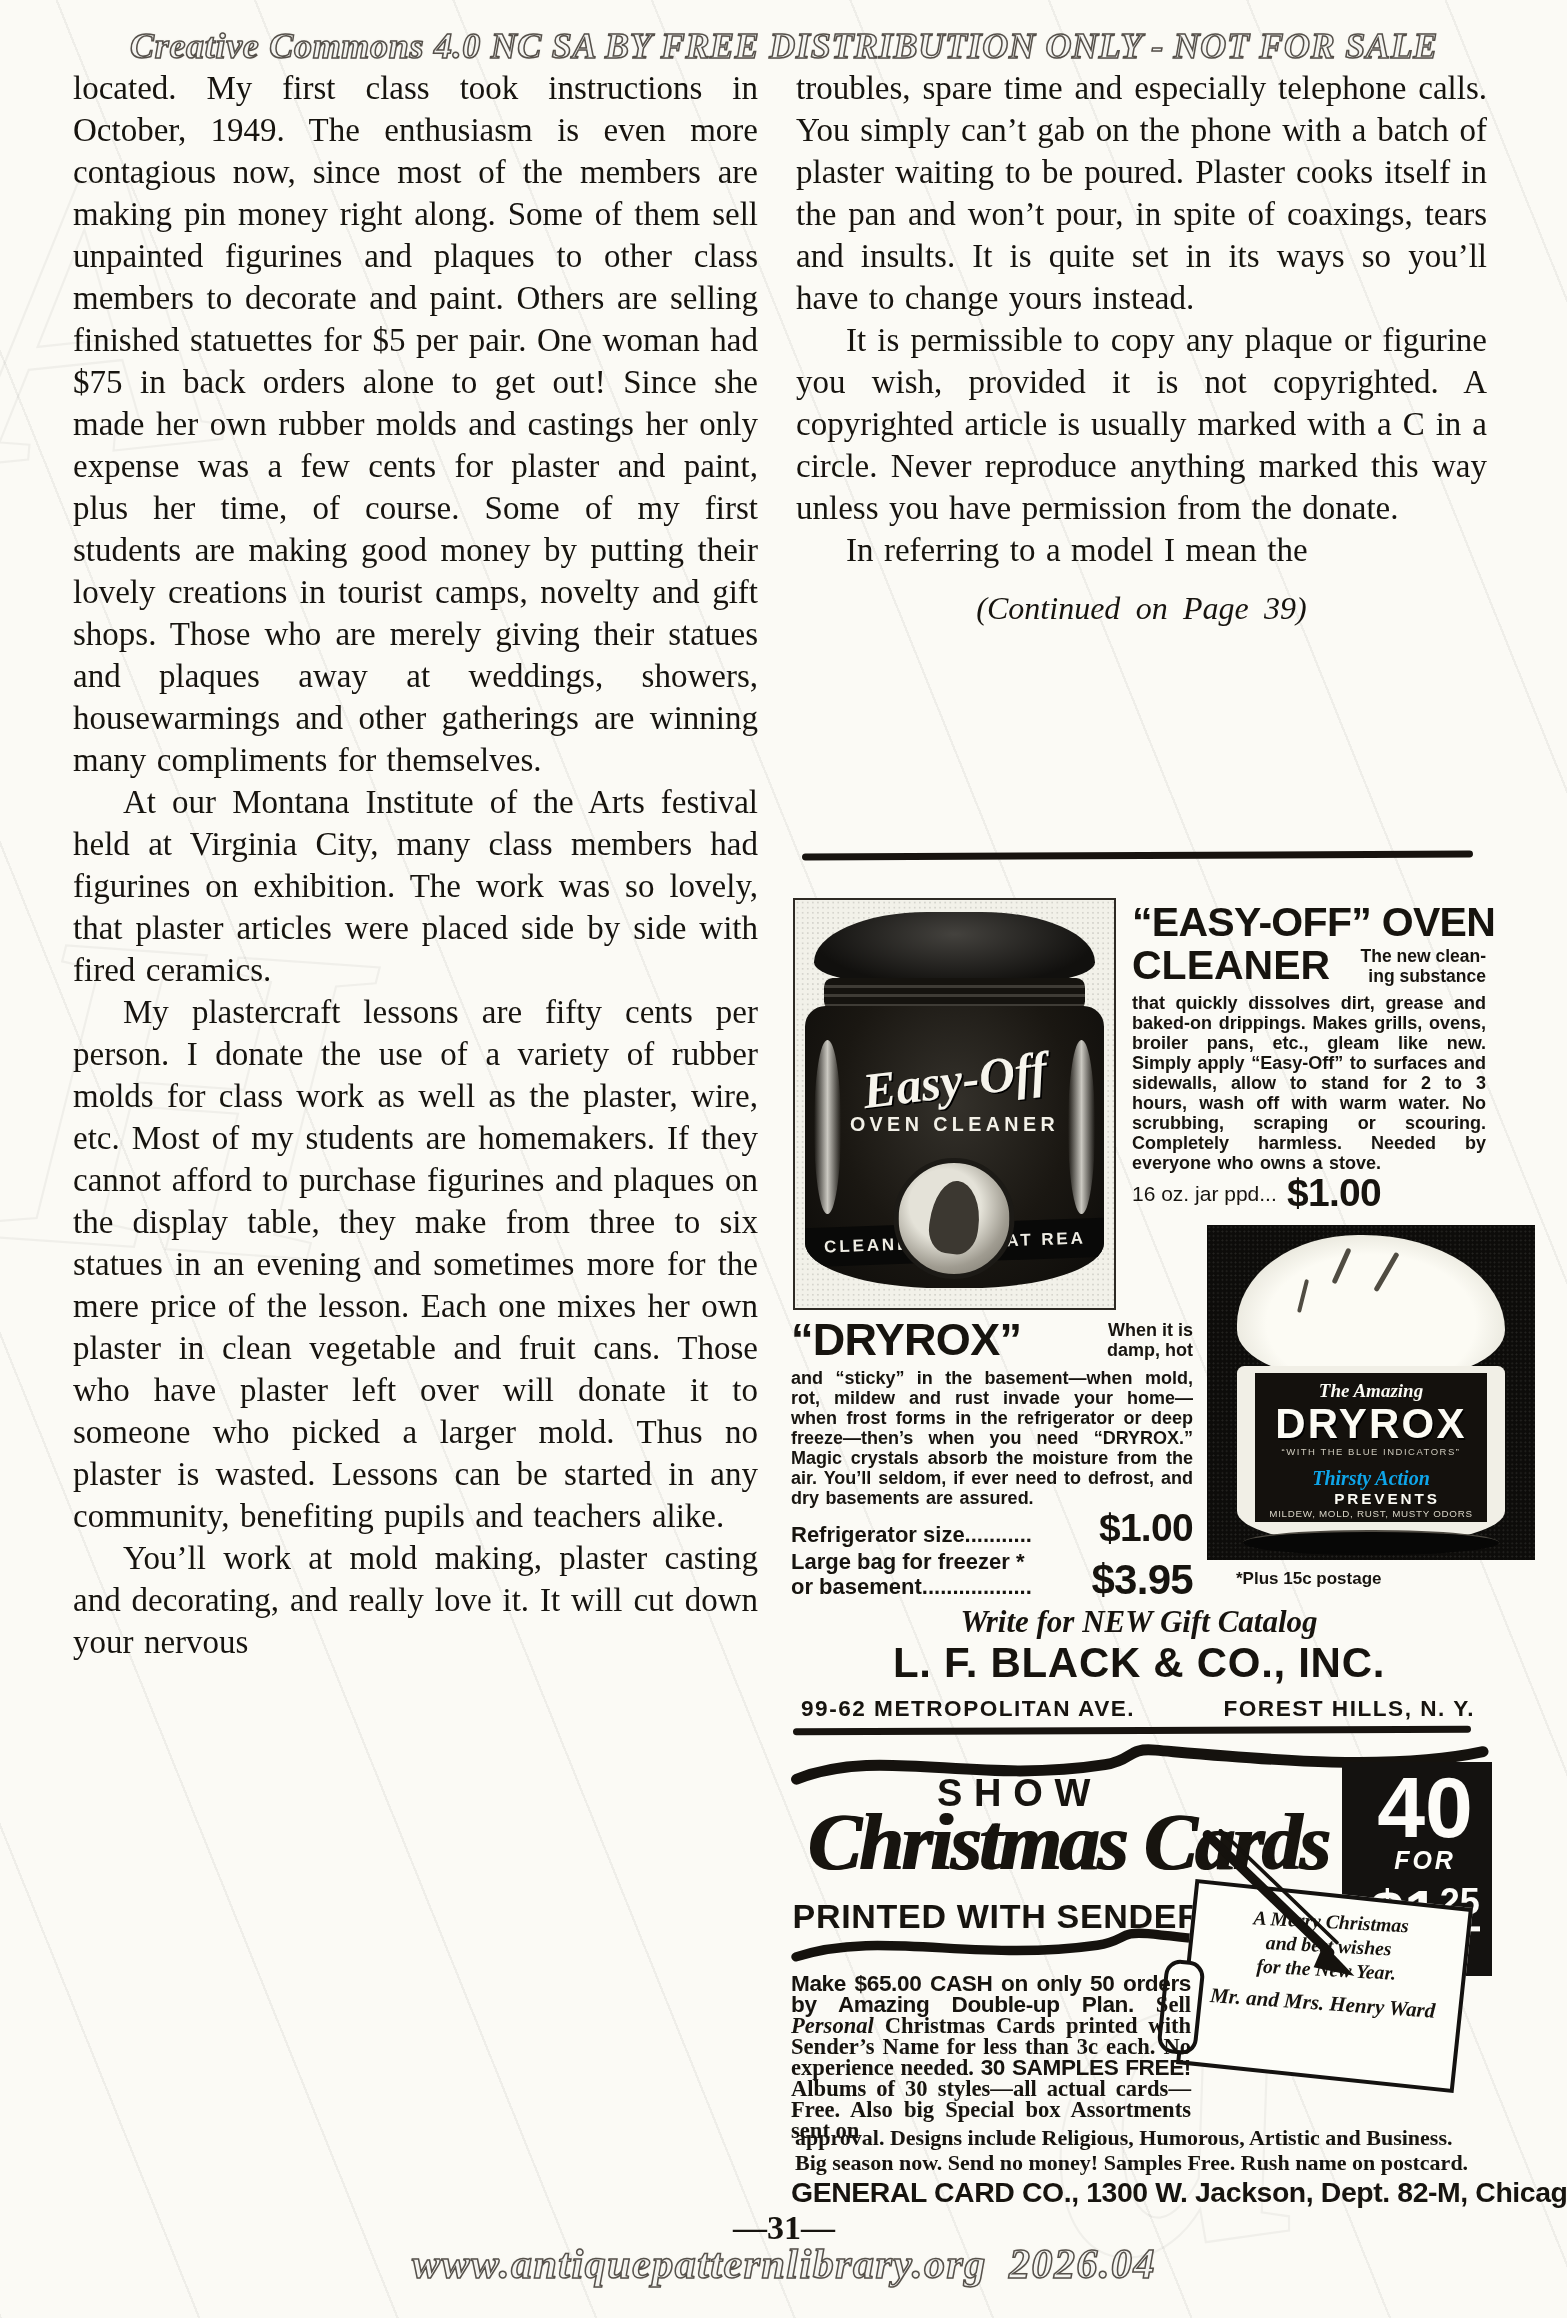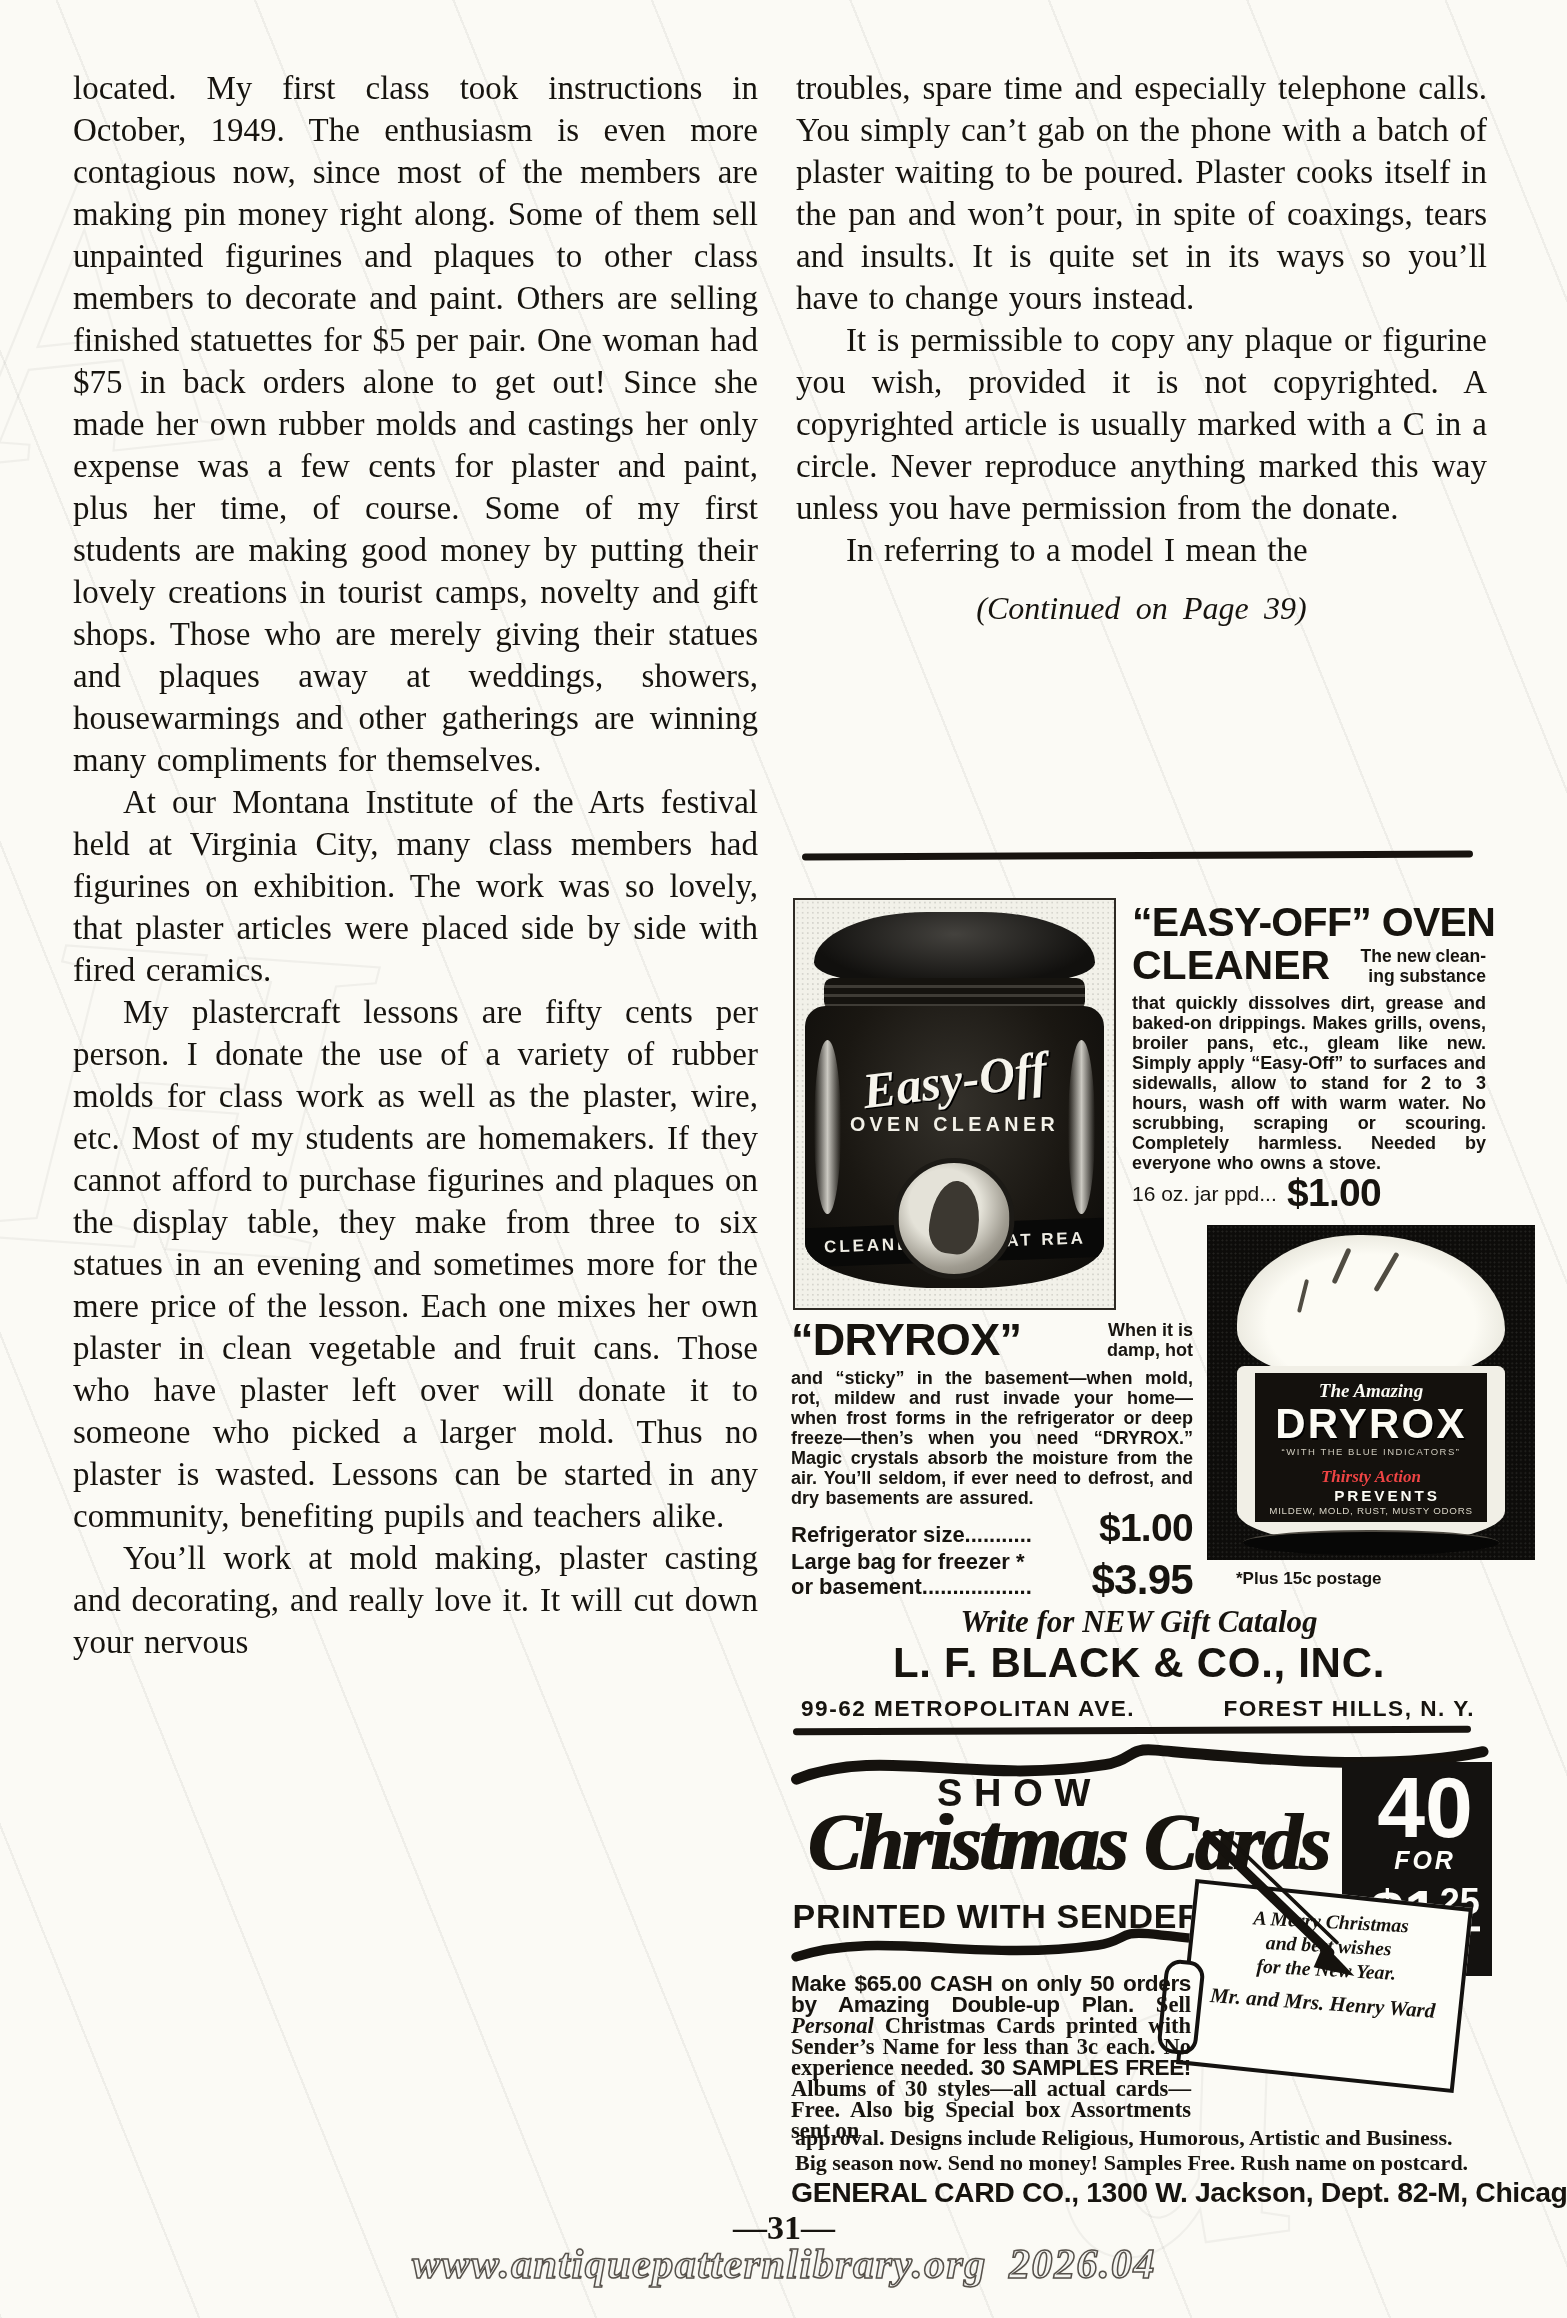--- a/index.html
+++ b/index.html
@@ -78,21 +78,21 @@
   .bag-top i:nth-child(1){left:38%;top:8%;width:5.1px;height:38px;transform:rotate(24deg);}
   .bag-top i:nth-child(2){left:55%;top:10%;width:5.1px;height:44px;transform:rotate(30deg);}
   .bag-top i:nth-child(3){left:24%;top:30%;width:4.4px;height:34px;transform:rotate(14deg);}
   .bag-lower{position:absolute;left:9%;top:42%;width:82%;height:53%;background:#f1efe6;
     border-radius:7.3px 7.3px 42% 42%/7.3px 7.3px 18% 18%;overflow:hidden;}
   .bag-label{position:absolute;left:7%;top:4%;width:86%;height:84%;background:#14110d;
     text-align:center;color:#fcfbf4;}
   .bag-tagline{font-style:italic;font-weight:700;font-size:19px;margin-top:7.3px;}
   .bag-brand{font-weight:700;font-size:42px;line-height:44px;letter-spacing:2.2px;text-shadow:1.5px 1.5px 0 #000;}
   .bag-sub{font-size:9.5px;letter-spacing:1.5px;color:#cdc9bb;}
-  .bag-action{font-style:italic;font-weight:700;font-size:17px;margin-top:10.2px;color:#ef4444;}
+  .bag-action{font-style:italic;font-weight:700;font-size:20px;margin-top:10.2px;color:#0ea5e9;}
   .bag-prevents{font-weight:700;font-size:15.3px;letter-spacing:2.9px;margin-left:32px;}
   .bag-list{font-size:9.8px;letter-spacing:0.7px;color:#d8d4c6;}
   .bag-base{position:absolute;left:11%;bottom:1.5%;width:78%;height:7%;background:#070706;
     border-radius:50%;border-top:2.9px solid #4e4a42;}
 
   
   .dr-text{position:absolute;left:791px;top:1318px;width:402px;}
   .dr-hrow{display:flex;align-items:flex-start;gap:8.7px;}
   .dr-h1{font-weight:700;font-size:45px;line-height:44px;letter-spacing:-0.7px;white-space:nowrap;}
   .dr-side{font-weight:700;font-size:18px;line-height:20.4px;flex:1;text-align:right;padding-top:1.5px;}
@@ -143,20 +143,21 @@
 </style>
 </head>
 <body>
 
 <div id="page">
 
   <div class="ghost" style="left:-44px;top:80px;font-size:408px;transform:rotate(-6deg);">A</div>
   <div class="ghost" style="left:7.3px;top:838px;font-size:452px;transform:rotate(4deg);">H</div>
   <div class="ghost" style="left:1043px;top:1794px;font-size:496px;transform:rotate(-8deg);">a</div>
 
+  <div class="hdr outline-text">Creative Commons 4.0 NC SA BY FREE DISTRIBUTION ONLY - NOT FOR SALE</div>
 
   <div class="col" id="col-left">
     <p>located.  My first class took instructions in October, 1949.  The enthusiasm is even more contagious now, since most of the members are making pin money right along.  Some of them sell unpainted figurines and plaques to other class members to decorate and paint.  Others are selling finished statuettes for $5 per pair.  One woman had $75 in back orders alone to get out!  Since she made her own rubber molds and castings her only expense was a few cents for plaster and paint, plus her time, of course.  Some of my first students are making good money by putting their lovely creations in tourist camps, novelty and gift shops. Those who are merely giving their statues and plaques away at weddings, showers, housewarmings and other gatherings are winning many compliments for themselves.</p>
     <p class="ind">At our Montana Institute of the Arts festival held at Virginia City, many class members had figurines on exhibition.  The work was so lovely, that plaster articles were placed side by side with fired ceramics.</p>
     <p class="ind">My plastercraft lessons are fifty cents per person.  I donate the use of a variety of rubber molds for class work as well as the plaster, wire, etc. Most of my students are homemakers. If they cannot afford to purchase figurines and plaques on the display table, they make from three to six statues in an evening and sometimes more for the mere price of the lesson. Each one mixes her own plaster in clean vegetable and fruit cans.  Those who have plaster left over will donate it to someone who picked a larger mold.  Thus no plaster is wasted.  Lessons can be started in any community, benefiting pupils and teachers alike.</p>
     <p class="ind">You’ll work at mold making, plaster casting and decorating, and really love it.  It will cut down your nervous</p>
   </div>
 
   <div class="col" id="col-right">
     <p>troubles, spare time and especially telephone calls.  You simply can’t gab on the phone with a batch of plaster waiting to be poured.  Plaster cooks itself in the pan and won’t pour, in spite of coaxings, tears and insults. It is quite set in its ways so you’ll have to change yours instead.</p>

